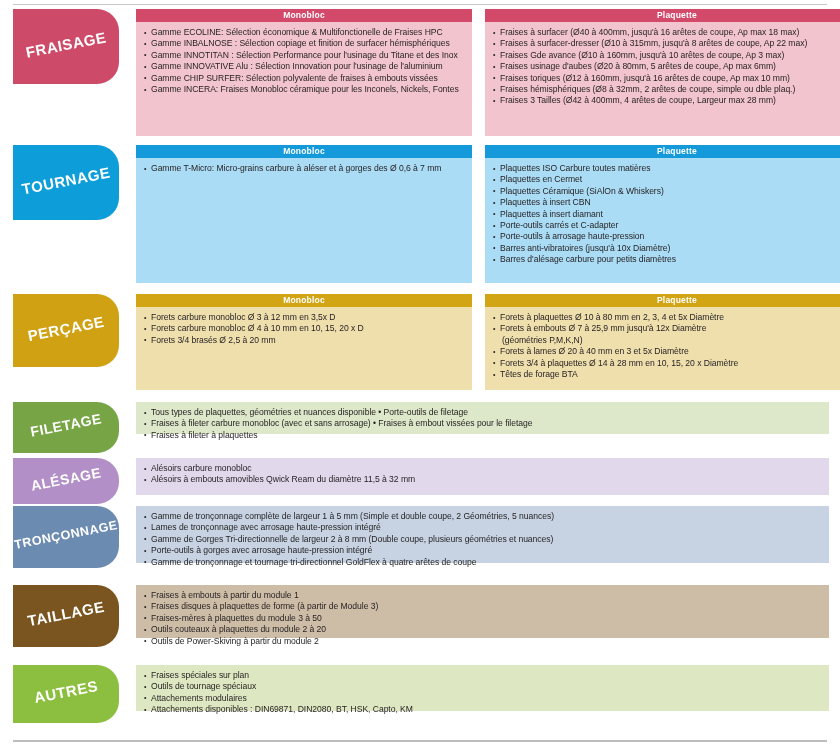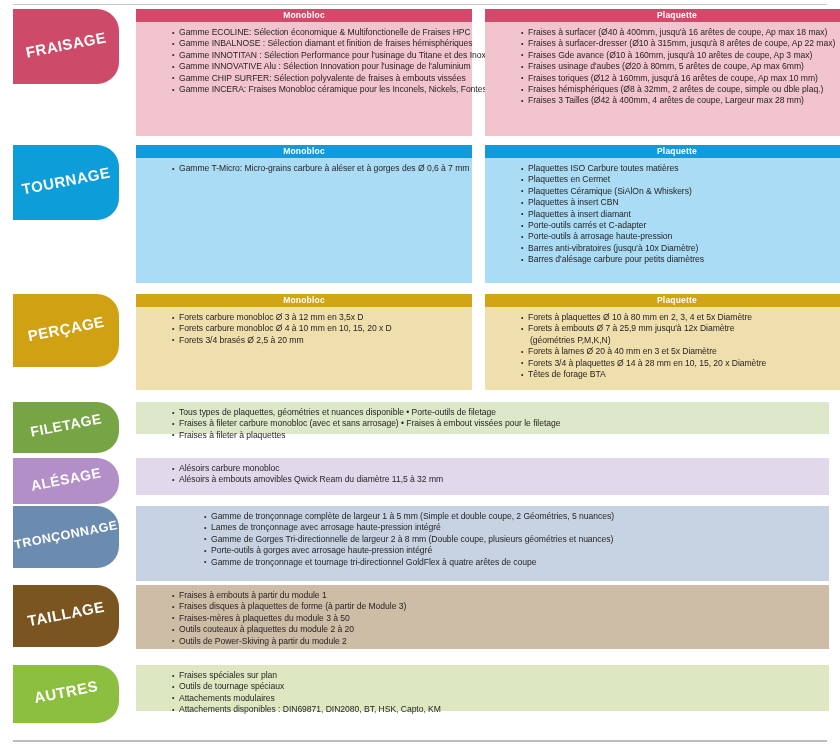--- a/index.html
+++ b/index.html
@@ -88,21 +88,20 @@
     list-style: none;
   }
   .panel-body li {
     font-size: 8.6px;
     line-height: 11.4px;
     color: #231f20;
     letter-spacing: -0.05px;
     white-space: nowrap;
     padding-left: 7px;
     position: relative;
-    margin-left: 28px;
   }
   .panel-body li::before {
     content: "\2022";
     position: absolute;
     left: 0;
     top: -0.5px;
     font-size: 7px;
   }
   .panel-body li.nobullet { padding-left: 9px; }
   .panel-body li.nobullet::before { content: ""; }
@@ -115,21 +114,21 @@
   <div id="rows-host">
       <div class="row" style="top: 9px; height: 127px;">
         <div class="pill" style="height: 75px; background: rgb(205, 74, 104);">
           <div class="pill-label" style="font-size: 15px; top: 26.7px; transform: rotate(-11deg);">FRAISAGE</div>
         </div>
         <div class="panel left" style="height: 127px; background: rgb(242, 197, 206);">
           <div class="panel-head" style="background: rgb(210, 73, 106);">Monobloc</div>
           <div class="panel-body">
             <ul>
               <li>Gamme ECOLINE: Sélection économique &amp; Multifonctionelle de Fraises HPC</li>
-              <li>Gamme INBALNOSE : Sélection diamant et finition de fraises hémisphériques</li>
+              <li>Gamme INBALNOSE : Sélection copiage et finition de surfacer hémisphériques</li>
               <li>Gamme INNOTITAN : Sélection Performance pour l'usinage du Titane et des Inox</li>
               <li>Gamme INNOVATIVE Alu : Sélection Innovation pour l'usinage de l'aluminium</li>
               <li>Gamme CHIP SURFER: Sélection polyvalente de fraises à embouts vissées</li>
               <li>Gamme INCERA: Fraises Monobloc céramique pour les Inconels, Nickels, Fontes</li>
             </ul>
           </div>
         </div>
         <div class="panel right" style="height: 127px; background: rgb(242, 197, 206);">
           <div class="panel-head" style="background: rgb(210, 73, 106);">Plaquette</div>
           <div class="panel-body">
@@ -226,37 +225,37 @@
               <li>Alésoirs carbure monobloc</li>
               <li>Alésoirs à embouts amovibles Qwick Ream du diamètre 11,5 à 32 mm</li>
             </ul>
           </div>
         </div>
       </div>
       <div class="row" style="top: 506px; height: 69px;">
         <div class="pill" style="height: 62px; background: rgb(108, 139, 176);">
           <div class="pill-label" style="font-size: 12.5px; top: 22px; transform: rotate(-11deg);">TRONÇONNAGE</div>
         </div>
-        <div class="panel full" style="height: 75px; background: rgb(199, 211, 226); padding-left: 32px;">
+        <div class="panel full" style="height: 57px; background: rgb(199, 211, 226);">
           <div class="panel-body">
             <ul>
               <li>Gamme de tronçonnage complète de largeur 1 à 5 mm (Simple et double coupe, 2 Géométries, 5 nuances)</li>
               <li>Lames de tronçonnage avec arrosage haute-pression intégré</li>
               <li>Gamme de Gorges Tri-directionnelle de largeur 2 à 8 mm (Double coupe, plusieurs géométries et nuances)</li>
               <li>Porte-outils à gorges avec arrosage haute-pression intégré</li>
               <li>Gamme de tronçonnage et tournage tri-directionnel GoldFlex à quatre arêtes de coupe</li>
             </ul>
           </div>
         </div>
       </div>
       <div class="row" style="top: 585px; height: 69px;">
         <div class="pill" style="height: 62px; background: rgb(122, 85, 32);">
           <div class="pill-label" style="font-size: 15px; top: 20.2px; transform: rotate(-11deg);">TAILLAGE</div>
         </div>
-        <div class="panel full" style="height: 64px; background: rgb(205, 189, 167);">
+        <div class="panel full" style="height: 53px; background: rgb(205, 189, 167);">
           <div class="panel-body">
             <ul>
               <li>Fraises à embouts à partir du module 1</li>
               <li>Fraises disques à plaquettes de forme (à partir de Module 3)</li>
               <li>Fraises-mères à plaquettes du module 3 à 50</li>
               <li>Outils couteaux à plaquettes du module 2 à 20</li>
               <li>Outils de Power-Skiving à partir du module 2</li>
             </ul>
           </div>
         </div>

